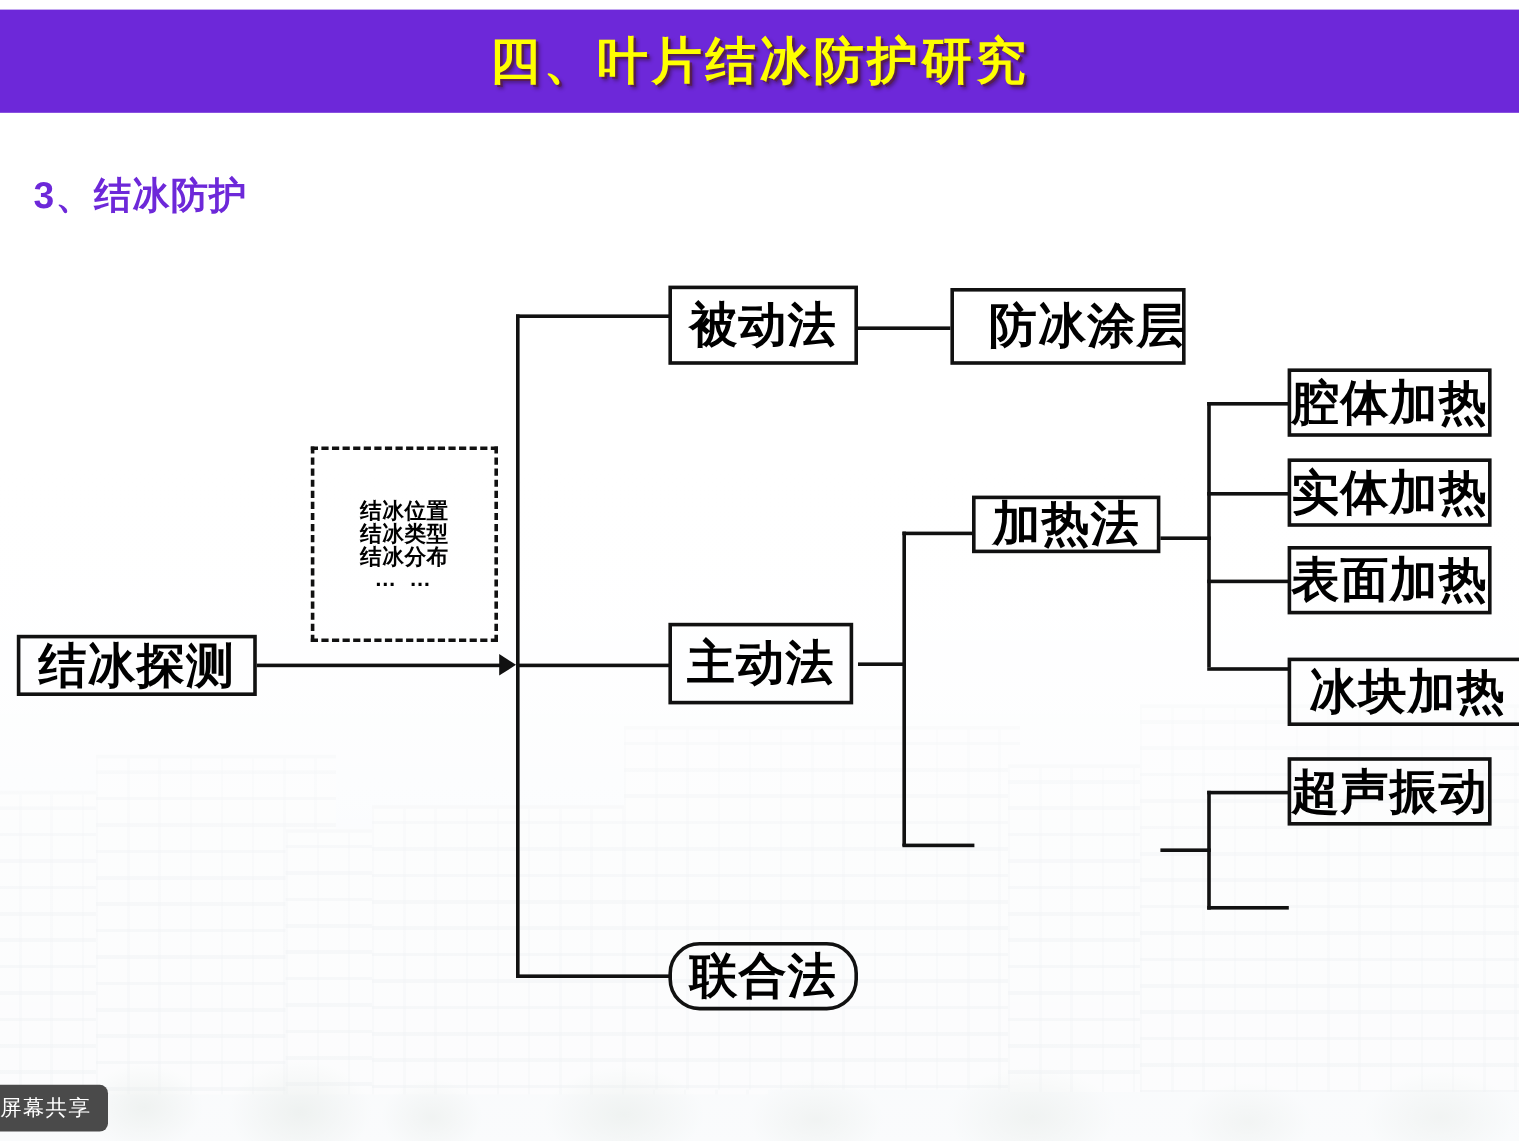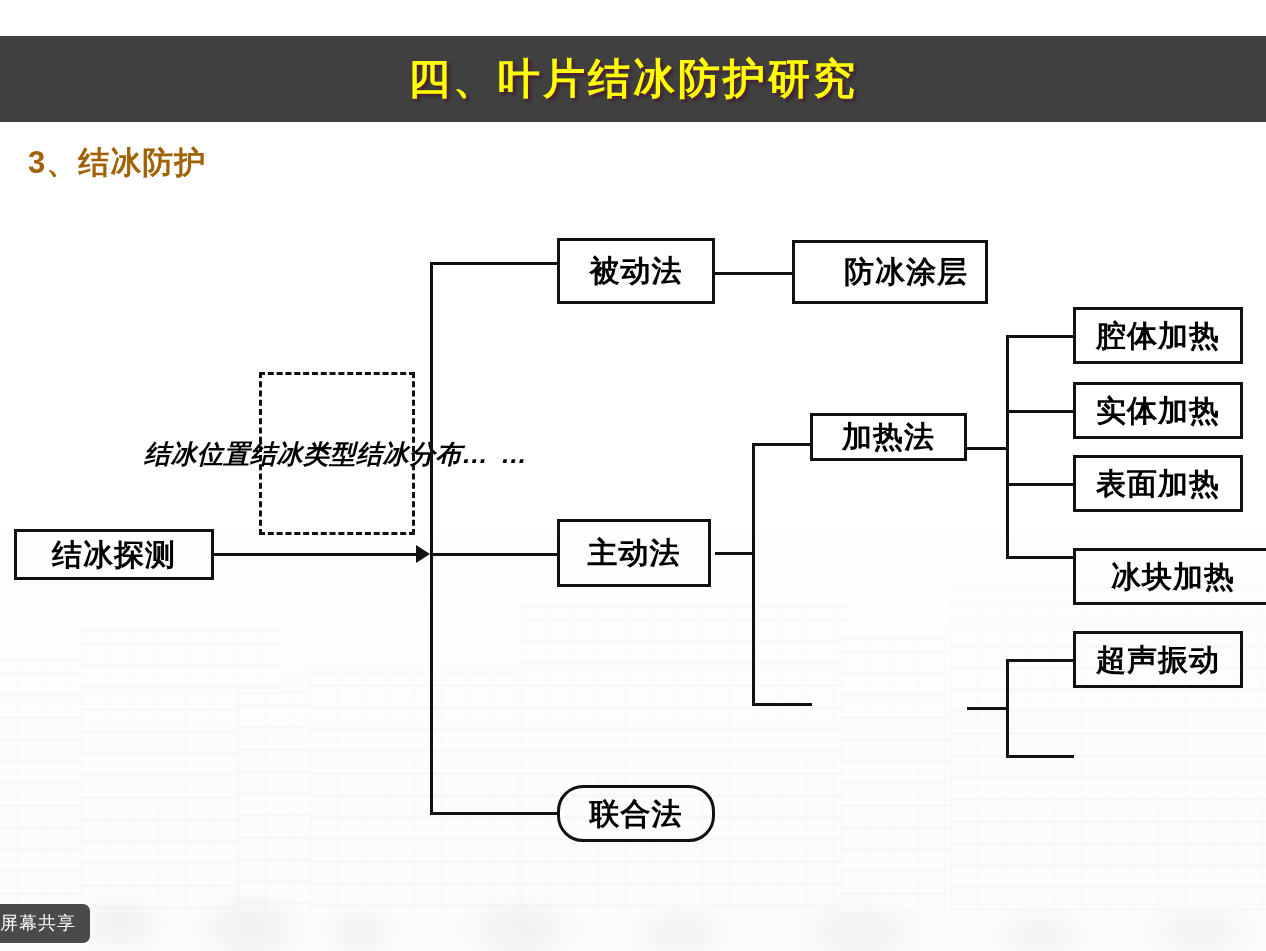--- a/index.html
+++ b/index.html
@@ -87,24 +87,24 @@
         rgba(255,255,255,0.97) 0%,
         rgba(255,255,255,0.86) 30%,
         rgba(255,255,255,0.74) 60%,
         rgba(255,255,255,0.70) 100%);
   }
 
   
   .header-band {
     position: absolute;
     left: 0;
-    top: 36px;
+    top: 8px;
     width: 1266px;
     height: 86px;
-    background: #404040;
+    background: #6d28d9;
   }
   .header-title {
     position: absolute;
     left: 0;
     top: 0;
     width: 1266px;
     height: 86px;
     line-height: 86px;
     text-align: center;
     color: #ffff00;
@@ -115,21 +115,21 @@
     white-space: nowrap;
   }
 
   
   .subtitle {
     position: absolute;
     left: 28px;
     top: 142px;
     font-size: 31px;
     font-weight: bold;
-    color: #a16207;
+    color: #6d28d9;
     letter-spacing: 1px;
     white-space: nowrap;
     text-shadow: 1px 1px 0 rgba(255,255,255,0.85);
     text-align: center;
   }
 
   
   .diagram {
     position: absolute;
     left: 0;
@@ -142,30 +142,29 @@
     box-sizing: border-box;
     border: 3px solid #111111;
     background: transparent;
     display: flex;
     align-items: center;
     justify-content: center;
     font-weight: bold;
     color: #000000;
     white-space: nowrap;
     letter-spacing: 1px;
-    font-size: 30px;
+    font-size: 40px;
     line-height: 1.05;
   }
   .node.dashed {
     border: 3px dashed #111111;
-    flex-direction: row;
-    font-size: 26px;
+    flex-direction: column;
+    font-size: 18px;
     letter-spacing: 0.5px;
     padding-top: 2px;
-    font-style: italic;
   }
   .node.dashed .ln { display: block; }
   .node.dashed .dots { letter-spacing: 3px; }
 
   .line {
     position: absolute;
     background: #111111;
   }
   .line.h { height: 3px; }
   .line.v { width: 3px; }

